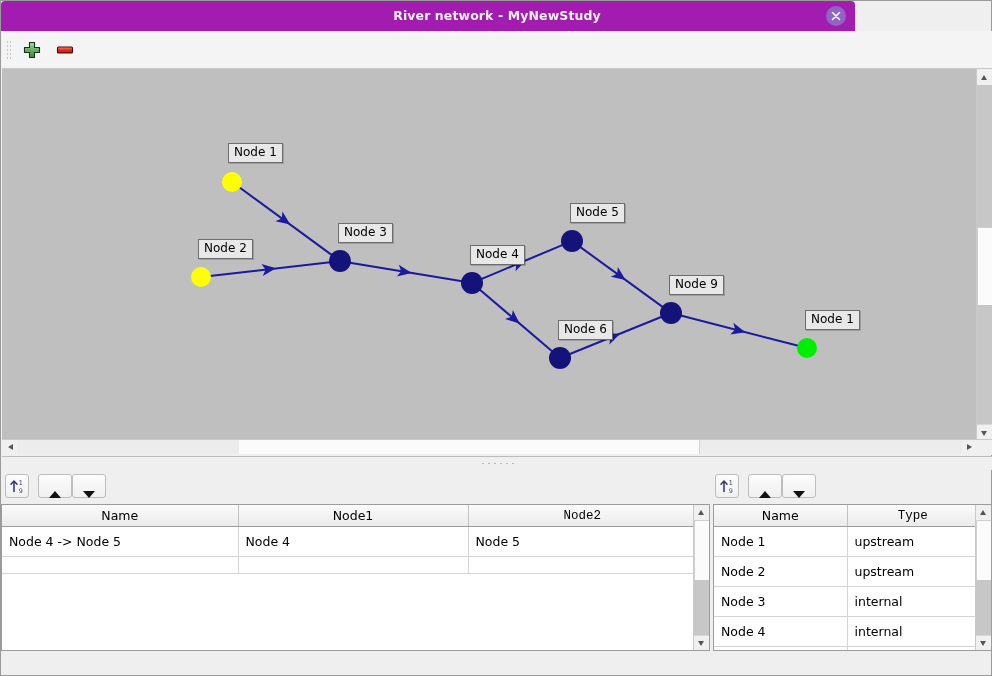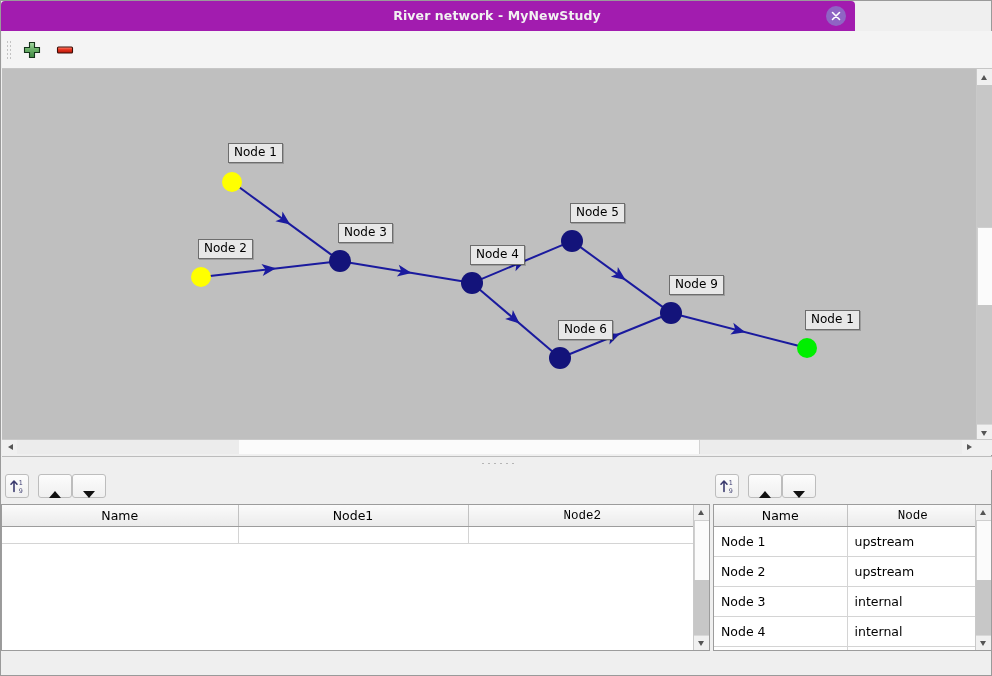--- a/index.html
+++ b/index.html
@@ -392,20 +392,25 @@
             <col style="width:228px">
         </colgroup>
         <thead>
           <tr>
             <th>Name</th>
             <th>Node1</th>
             <th>Node2</th>
           </tr>
         </thead>
         <tbody id="reaches-body">
+            <tr>
+              <td>Node 4 -&gt; Node 5</td>
+              <td>Node 4</td>
+              <td>Node 5</td>
+            </tr>
             <tr class="empty">
               <td></td>
               <td></td>
               <td></td>
             </tr>
           </tbody>
       </table>
     </div>
     <div class="tbl-sb" style="height:145px;">
       <div class="sb-btn" style="left:0;top:0;width:15px;height:15px;border-bottom:1px solid #d8d8d8;">
@@ -438,21 +443,21 @@
   <div class="table-box" style="left:712px; top:503px; width:279px; height:147px;">
     <div style="position:absolute;left:0;top:0;right:15px;bottom:0;overflow:hidden;">
       <table class="grid">
         <colgroup>
             <col style="width:133px">
             <col style="width:131px">
           </colgroup>
         <thead>
           <tr>
             <th>Name</th>
-            <th>Node</th>
+            <th>Type</th>
           </tr>
         </thead>
         <tbody id="nodes-body">
             <tr>
               <td>Node 1</td>
               <td>upstream</td>
             </tr>
             <tr>
               <td>Node 2</td>
               <td>upstream</td>

